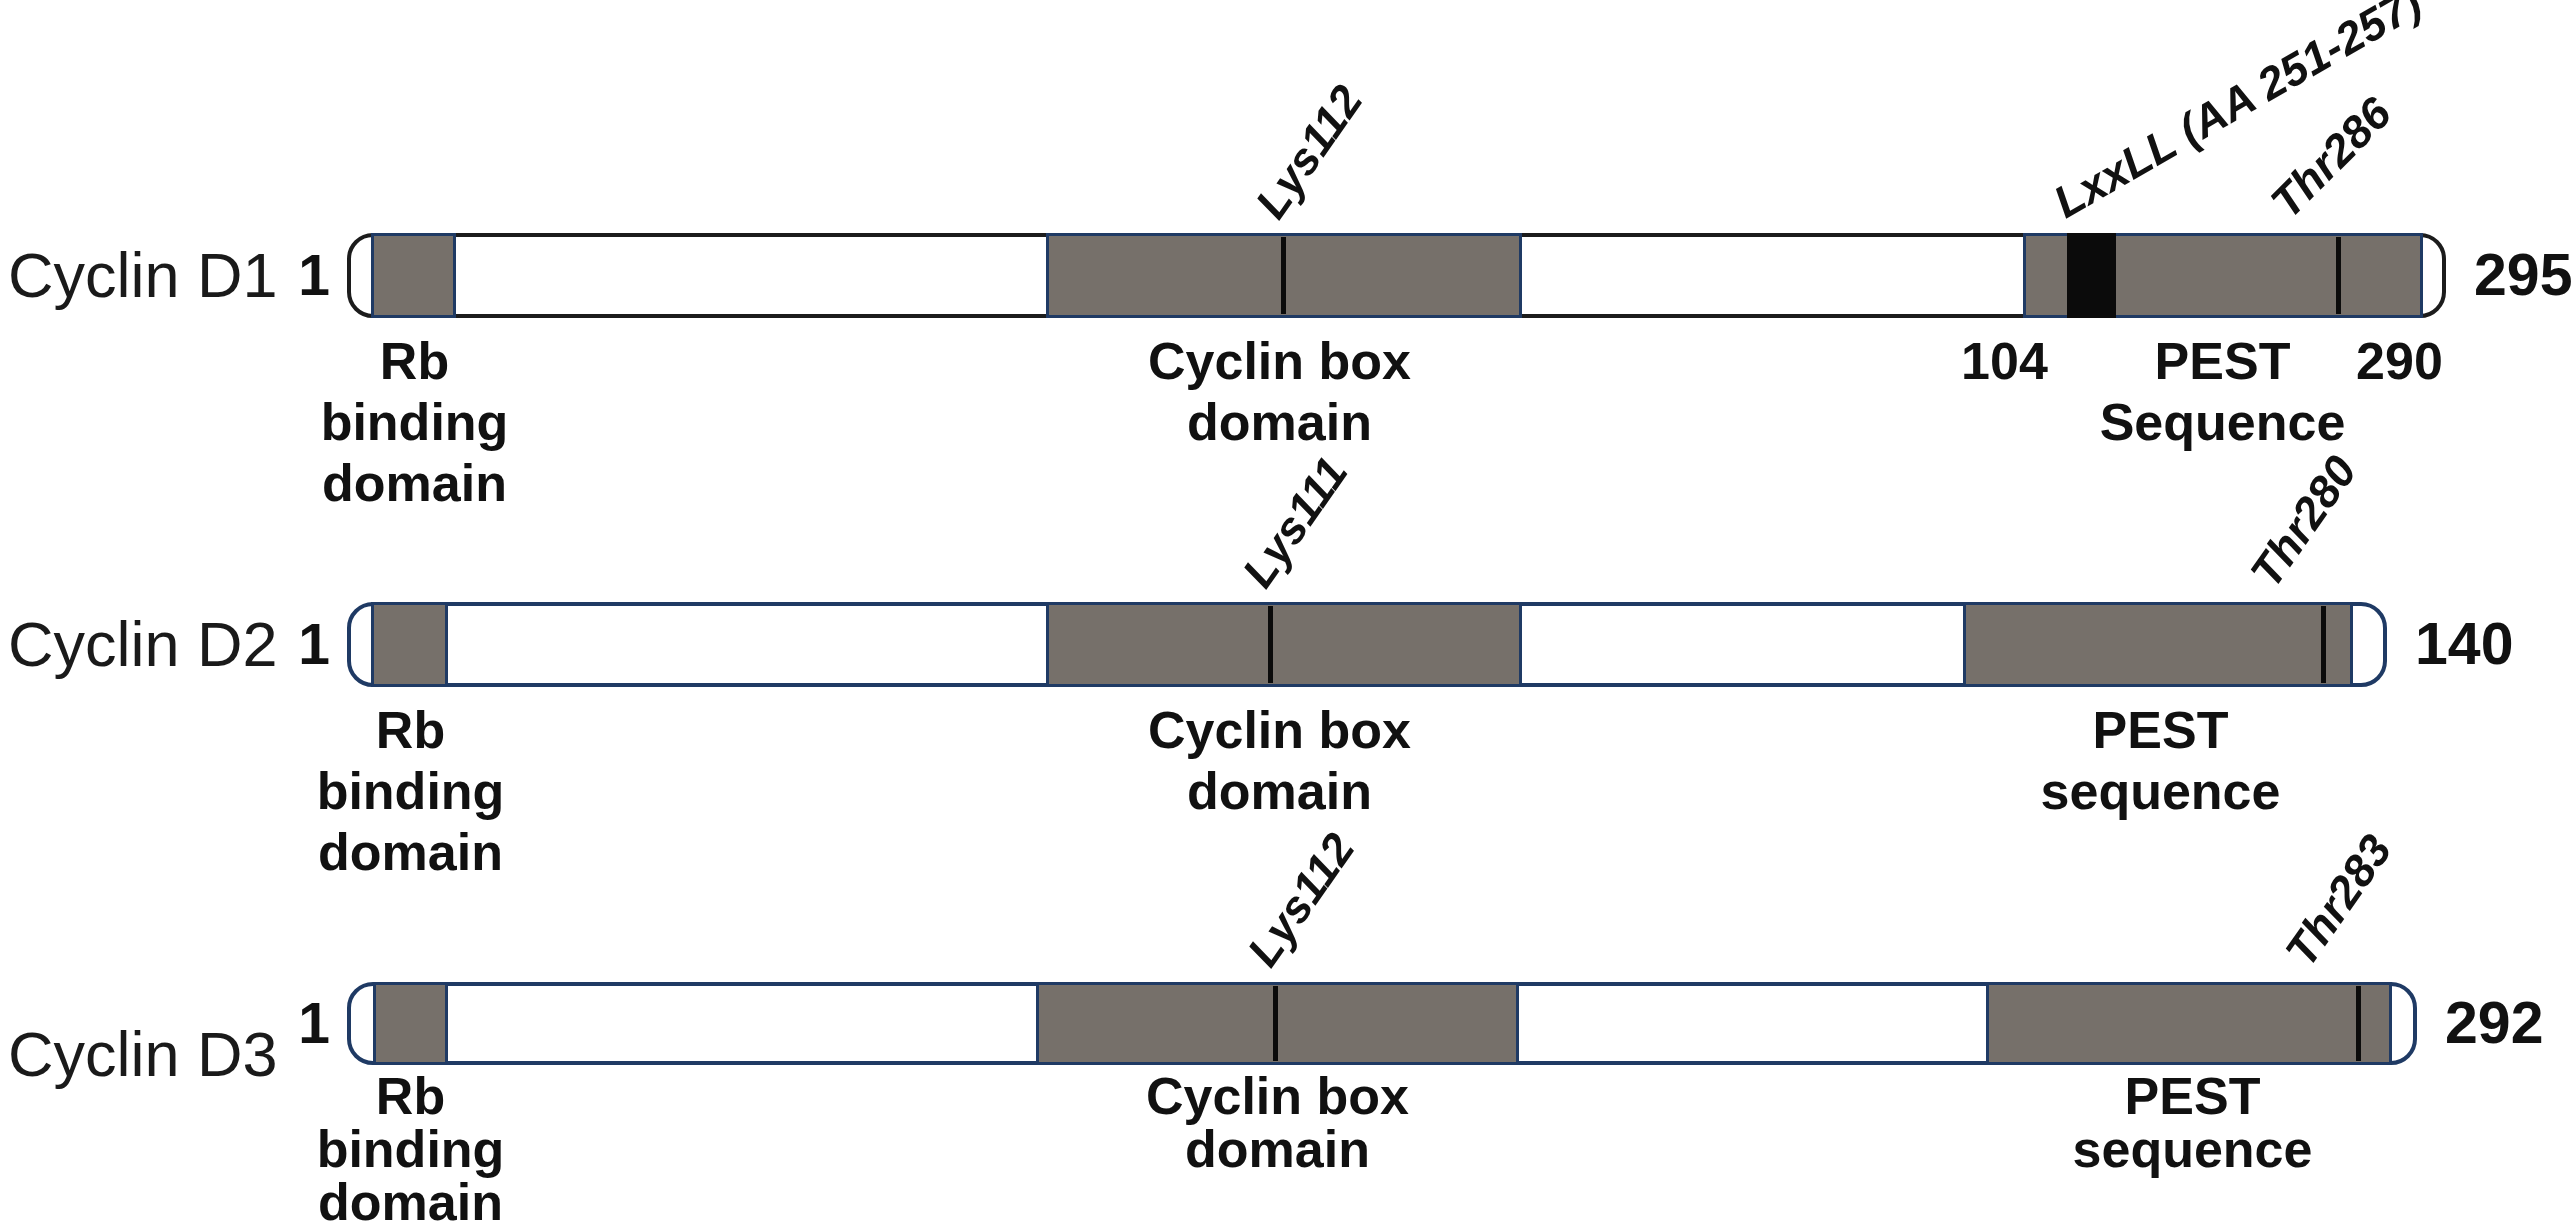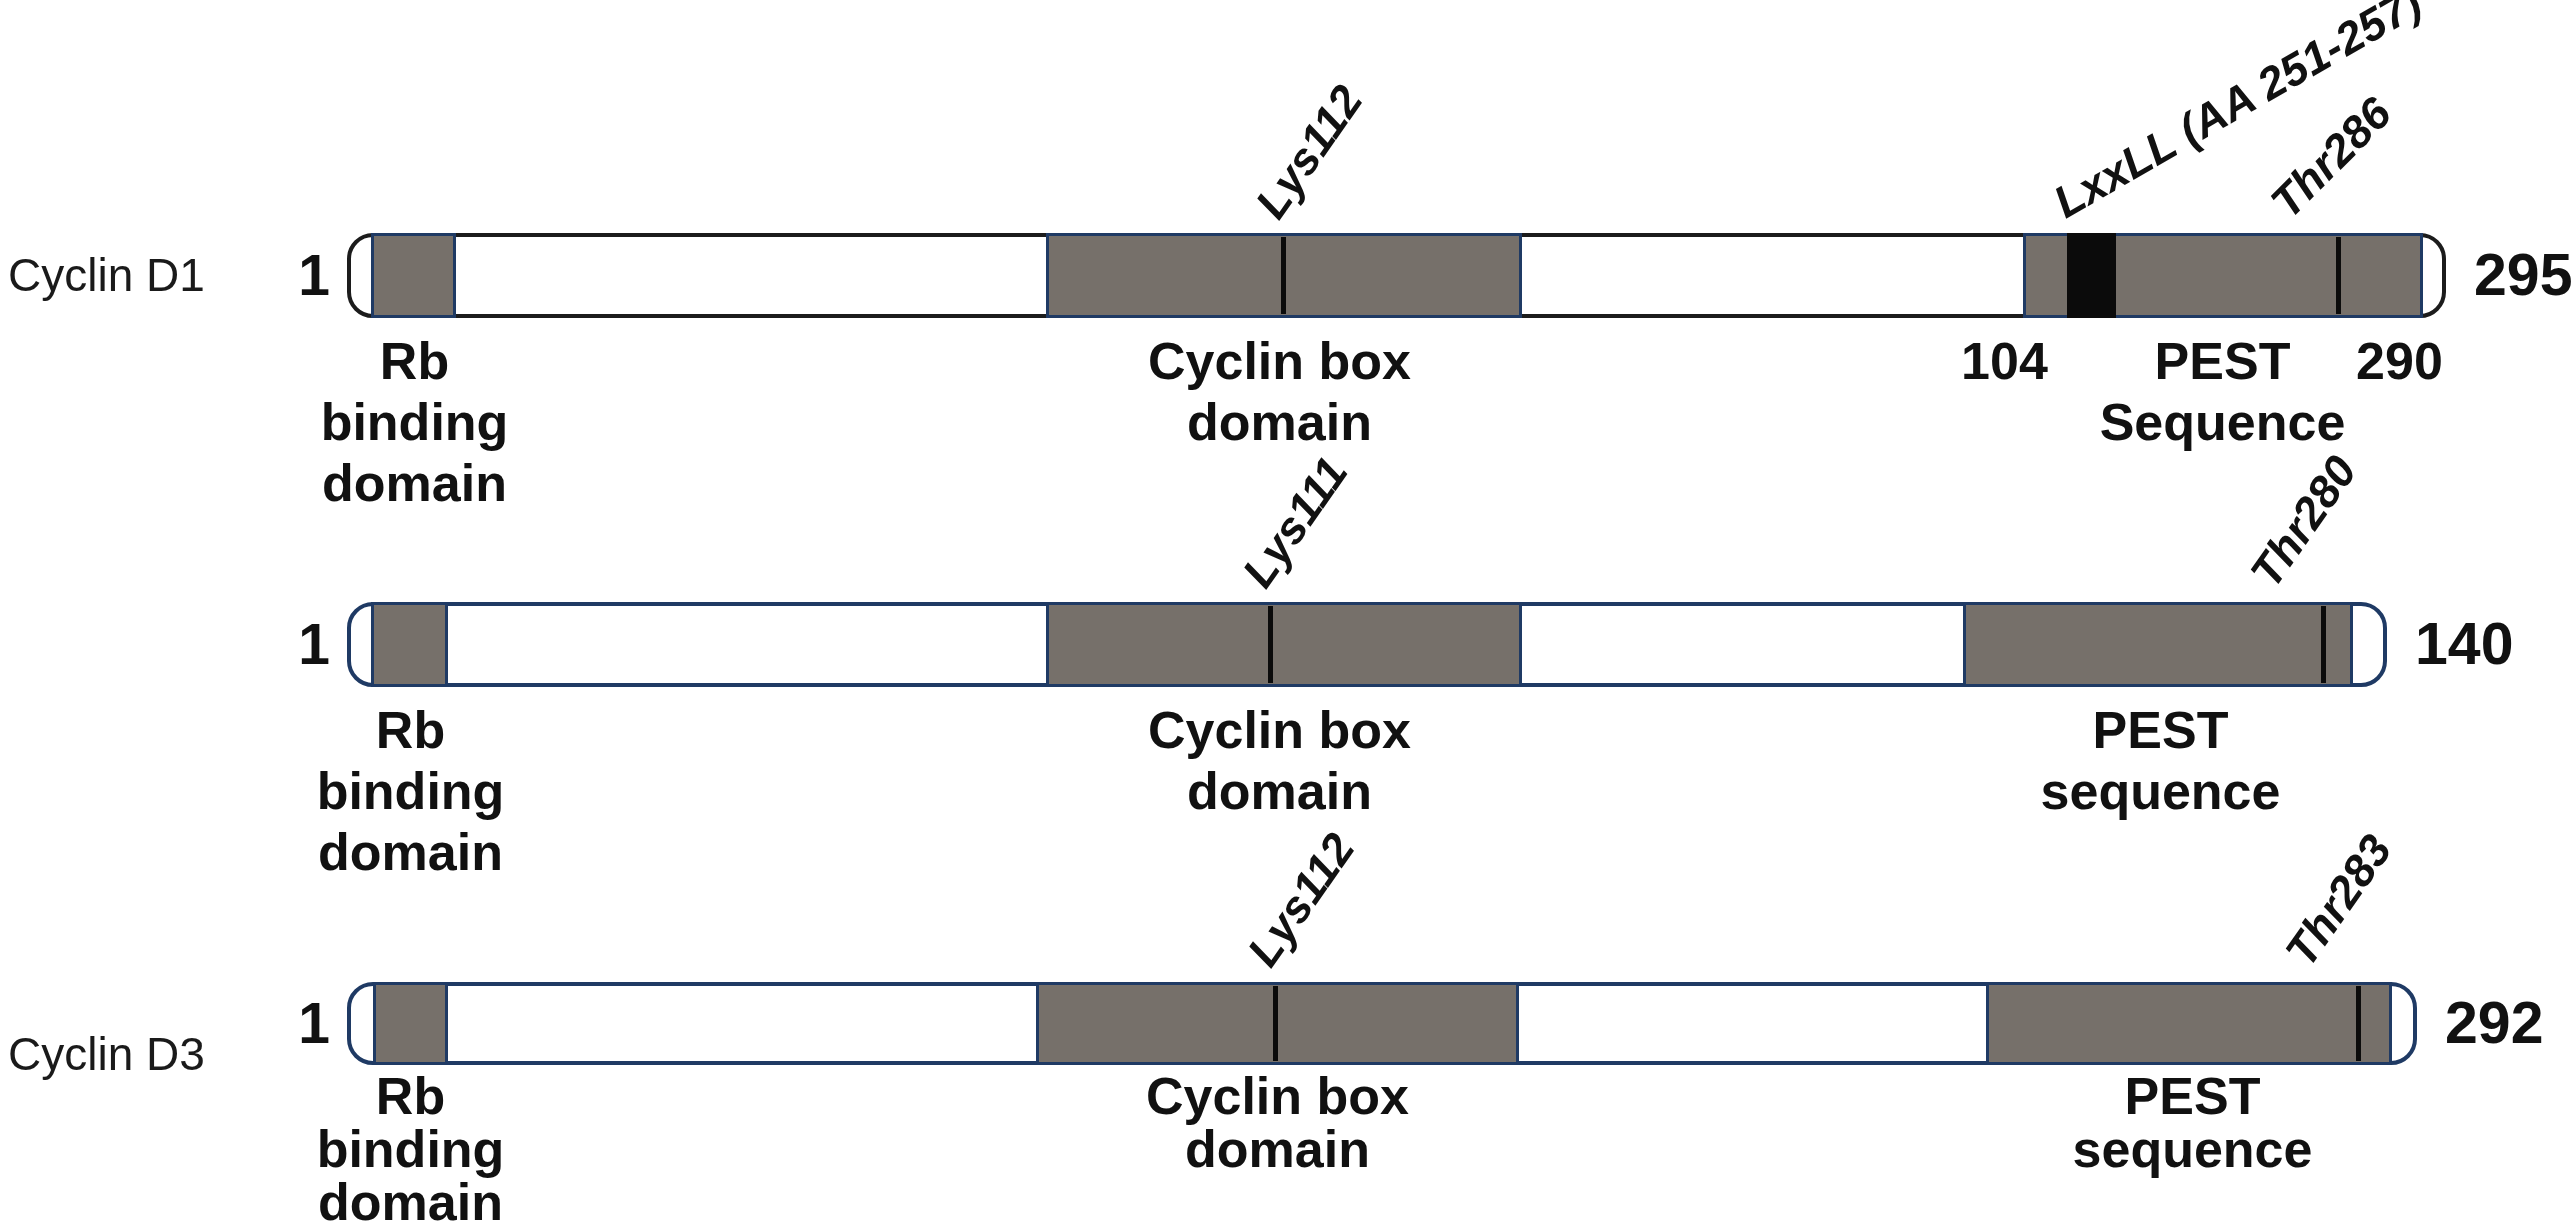--- a/index.html
+++ b/index.html
@@ -19,21 +19,21 @@
     box-sizing:border-box;
   }
   .domain-box{
     position:absolute;
     box-sizing:border-box;
   }
   .motif-box{position:absolute;}
   .tick{position:absolute;}
   .protein-name{
     position:absolute;
-    font-size:46px;
+    font-size:63px;
     line-height:65px;
     color:#1a1a1a;
     white-space:nowrap;
   }
   .start-num{
     position:absolute;
     font-size:57px;
     font-weight:bold;
     line-height:65px;
     text-align:right;
@@ -91,20 +91,21 @@
       <div class="below-line">104</div>
     </div>
     <div class="below-label" style="left: 1877px; width: 691px; top: 331px; line-height: 61px;">
       <div class="below-line">PEST</div>
       <div class="below-line">Sequence</div>
     </div>
     <div class="below-label" style="left: 2054px; width: 691px; top: 331px; line-height: 61px;">
       <div class="below-line">290</div>
     </div>
     <div class="end-num" style="left: 2474px; top: 242px;">295</div>
+    <div class="protein-name" style="left: 8px; top: 612px;">Cyclin D2</div>
     <div class="start-num" style="left: 231px; width: 99px; top: 612px;">1</div>
     <div class="bar" style="left: 347px; top: 602px; width: 2040px; height: 85px; border: 4px solid rgb(31, 58, 100);"></div>
     <div class="domain-box" style="left: 371px; top: 602px; width: 77px; height: 85px; background: rgb(118, 112, 106); border: 3px solid rgb(31, 58, 100);"></div>
     <div class="domain-box" style="left: 1046px; top: 602px; width: 476px; height: 85px; background: rgb(118, 112, 106); border: 3px solid rgb(31, 58, 100);"></div>
     <div class="domain-box" style="left: 1963px; top: 602px; width: 390px; height: 85px; background: rgb(118, 112, 106); border: 3px solid rgb(31, 58, 100);"></div>
     <div class="tick" style="left: 1268px; top: 606px; width: 5px; height: 77px; background: rgb(11, 11, 11);"></div>
     <div class="tick" style="left: 2321px; top: 606px; width: 5px; height: 77px; background: rgb(11, 11, 11);"></div>
     <div class="rot-label" style="left: 1273px; top: 547px; transform: rotate(-55deg);">Lys111</div>
     <div class="rot-label" style="left: 2281px; top: 547px; transform: rotate(-55deg);">Thr280</div>
     <div class="below-label" style="left: 65px; width: 691px; top: 700px; line-height: 61px;">

